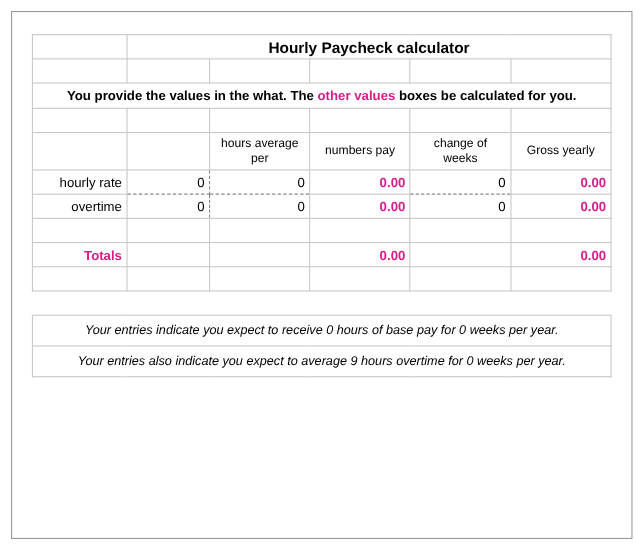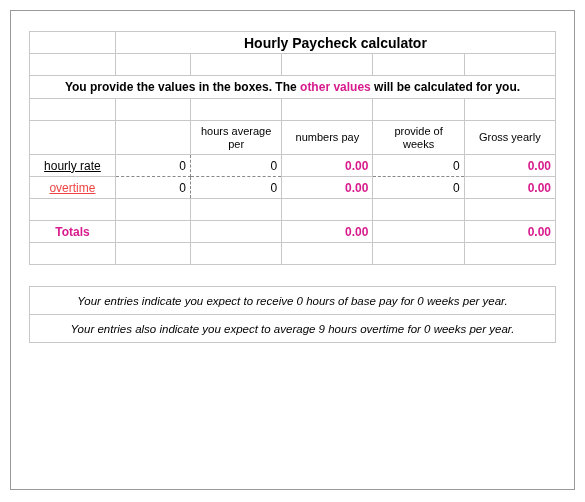--- a/index.html
+++ b/index.html
@@ -54,24 +54,24 @@
   }
   .input-cell {
     text-align: right;
     border: 1px dashed #888 !important;
   }
   .calc-cell {
     text-align: right;
     color: #d81b8c;
     font-weight: bold;
   }
-  .row-label { text-align: center; text-decoration: underline; }
-  .row-label.pink { color: #ef4444; }
+  .row-label { text-align: right; }
+  .row-label.pink { color: #000000; }
   .totals-label {
-    text-align: center;
+    text-align: right;
     color: #d81b8c;
     font-weight: bold;
   }
   .totals-val {
     text-align: right;
     color: #d81b8c;
     font-weight: bold;
   }
   .summary {
     text-align: center;
@@ -110,39 +110,39 @@
       <td></td>
           <td></td>
           <td></td>
           <td></td>
           <td></td>
           <td></td>
     </tr>
 
     <tr>
       <td colspan="6" class="instr-cell">
-        <span>You provide the values in the boxes.  The </span><span class="pink">other values</span><span> will be calculated for you.</span>
+        <span>You provide the values in the what.  The </span><span class="pink">other values</span><span> boxes be calculated for you.</span>
       </td>
     </tr>
 
     <tr class="blank-row">
       <td></td>
           <td></td>
           <td></td>
           <td></td>
           <td></td>
           <td></td>
     </tr>
 
     <tr>
       <td class="hdr"></td>
       <td class="hdr"></td>
       <td class="hdr">hours average per</td>
       <td class="hdr">numbers pay</td>
-      <td class="hdr">provide of weeks</td>
+      <td class="hdr">change of weeks</td>
       <td class="hdr">Gross yearly</td>
     </tr>
 
     <tr>
       <td class="row-label">hourly rate</td>
       <td class="input-cell">0</td>
       <td class="input-cell">0</td>
       <td class="calc-cell">0.00</td>
       <td class="input-cell">0</td>
       <td class="calc-cell">0.00</td>

